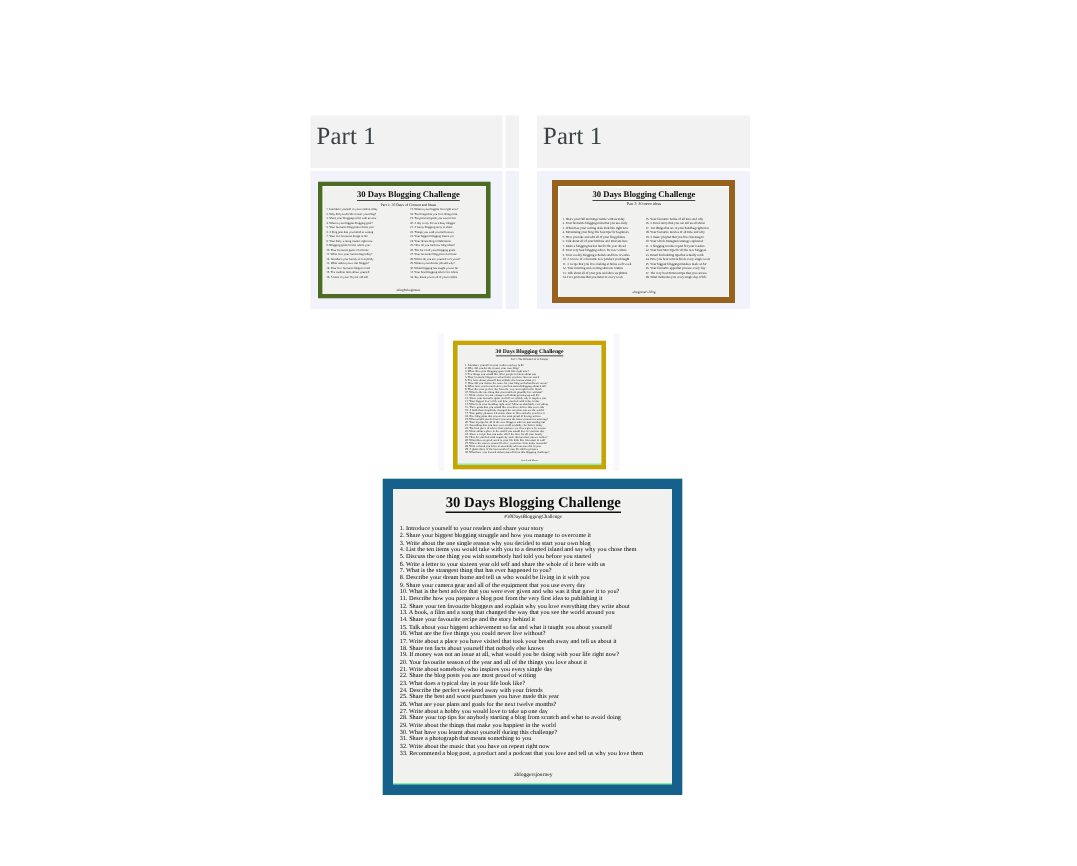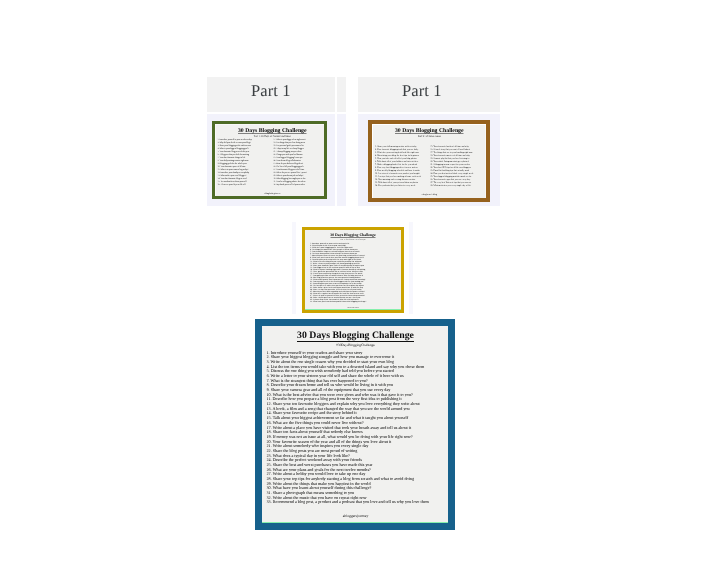--- a/index.html
+++ b/index.html
@@ -2,21 +2,21 @@
 <html><head>
 <meta charset="utf-8">
 <style>
   html,body{margin:0;padding:0;background:#ffffff;width:718px;height:577px;overflow:hidden;}
   body{font-family:"Liberation Sans",sans-serif;text-rendering:geometricPrecision;}
   *{-webkit-font-smoothing:antialiased;}
   
   .card-title,.poster{will-change:transform;}
   .card{position:absolute;background:#ffffff;}
   .card-head{background:#f2f2f2;display:flex;align-items:flex-start;padding:4px 0 0 4px;box-sizing:border-box;}
-  .card-title{font-family:"Liberation Serif",serif;color:#3c4043;font-size:16.5px;letter-spacing:.1px;margin-left:40px;}
+  .card-title{font-family:"Liberation Serif",serif;color:#3c4043;font-size:16.5px;letter-spacing:.1px;}
   .card-body{background:#f2f2fb;display:flex;align-items:center;justify-content:center;}
 
   
   .poster{background:#86efac;box-sizing:border-box;position:relative;overflow:hidden;}
   .poster .inner{background:#f1f1ef;box-sizing:border-box;position:absolute;
                  transform-origin:0 0;display:flex;flex-direction:column;overflow:hidden;}
   .ptitle{font-family:"Liberation Serif",serif;font-weight:bold;text-align:center;color:#0d0d0d;
           white-space:nowrap;border-bottom:2px solid #111;display:inline-block;padding-bottom:1px;}
   .ptw{text-align:center;}
   .psub{font-family:"Liberation Serif",serif;text-align:center;color:#111;white-space:nowrap;}

